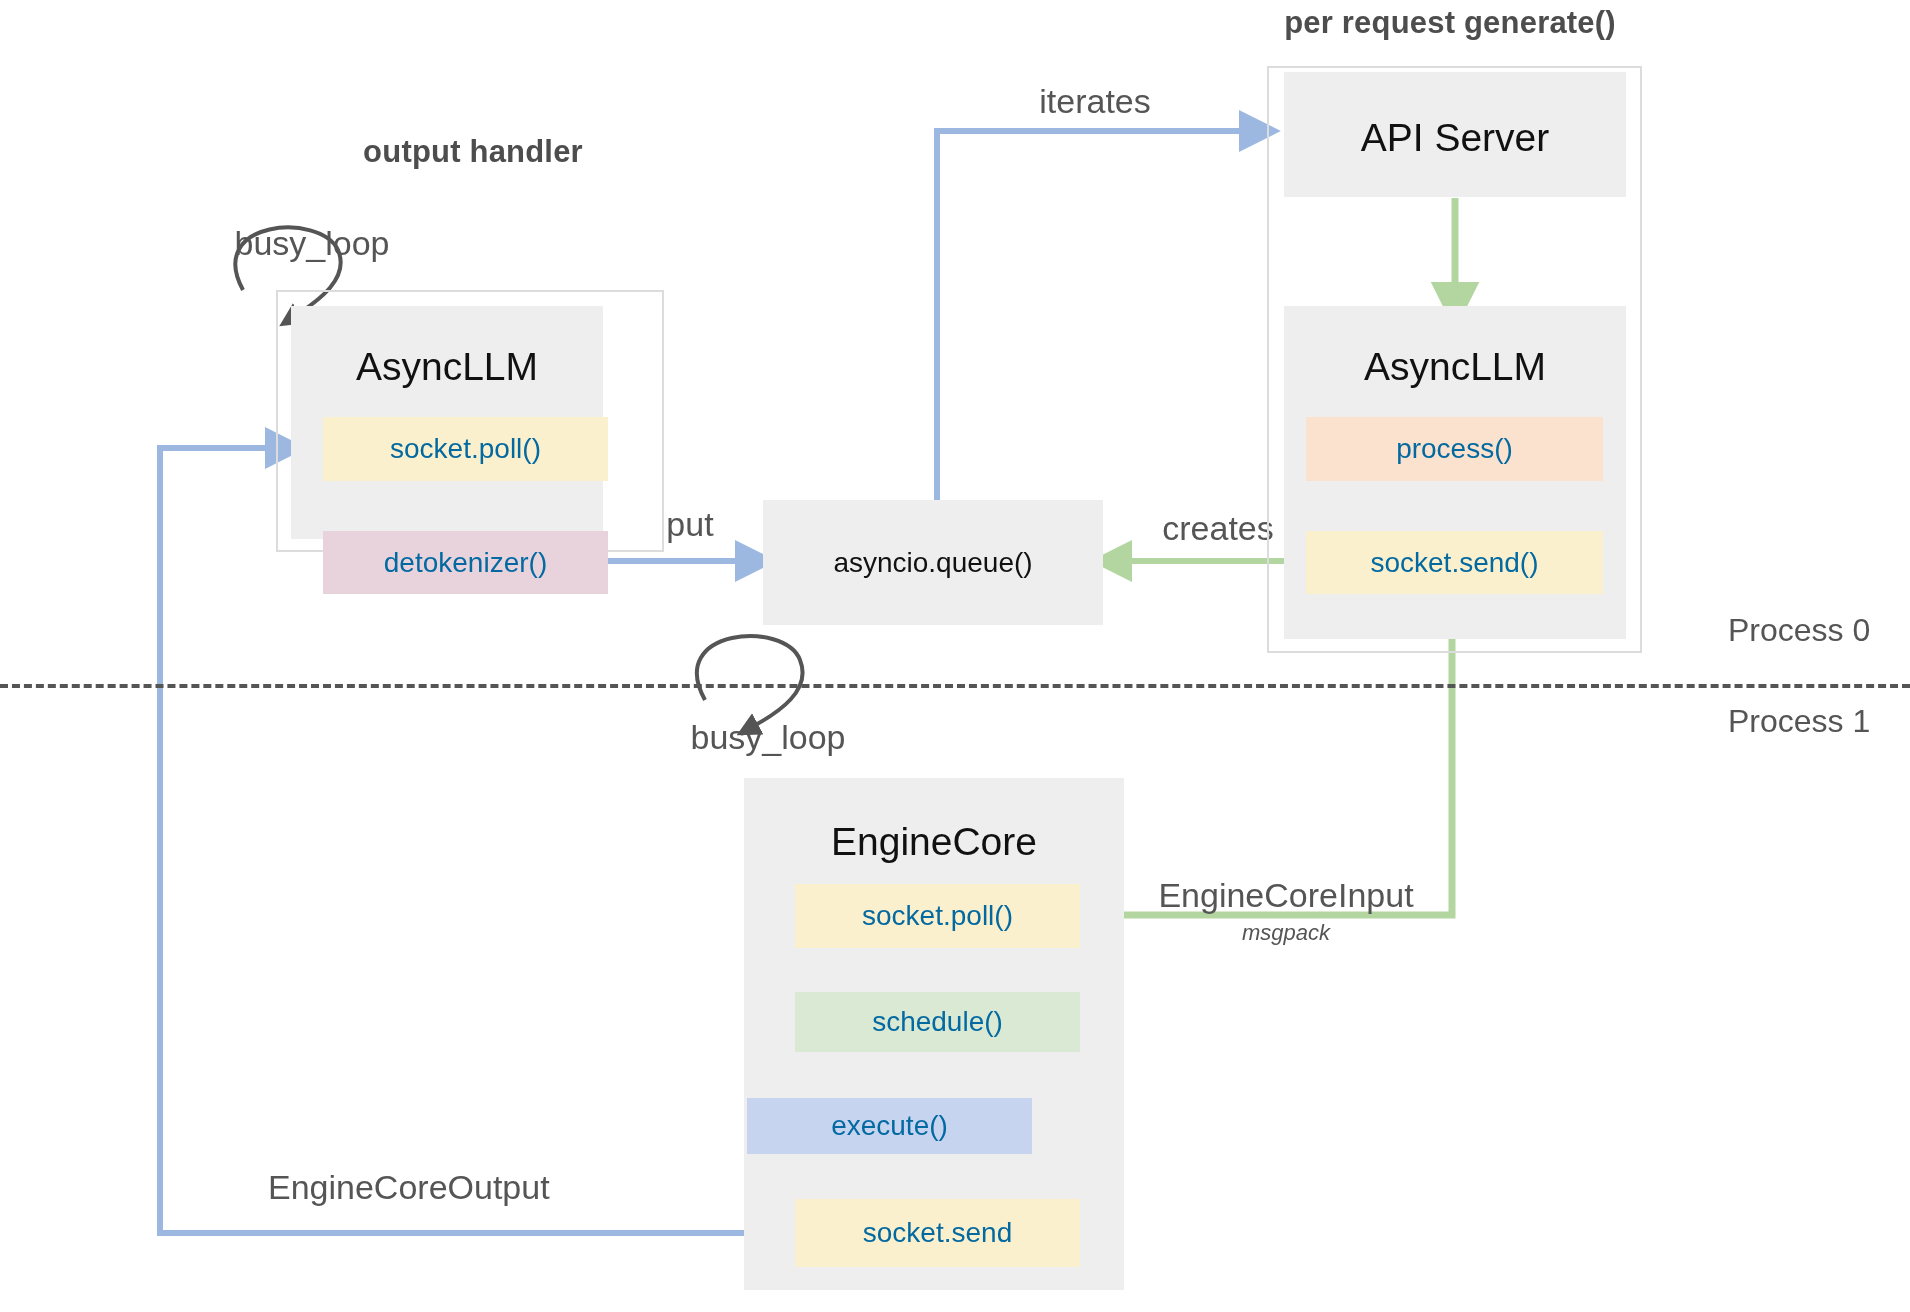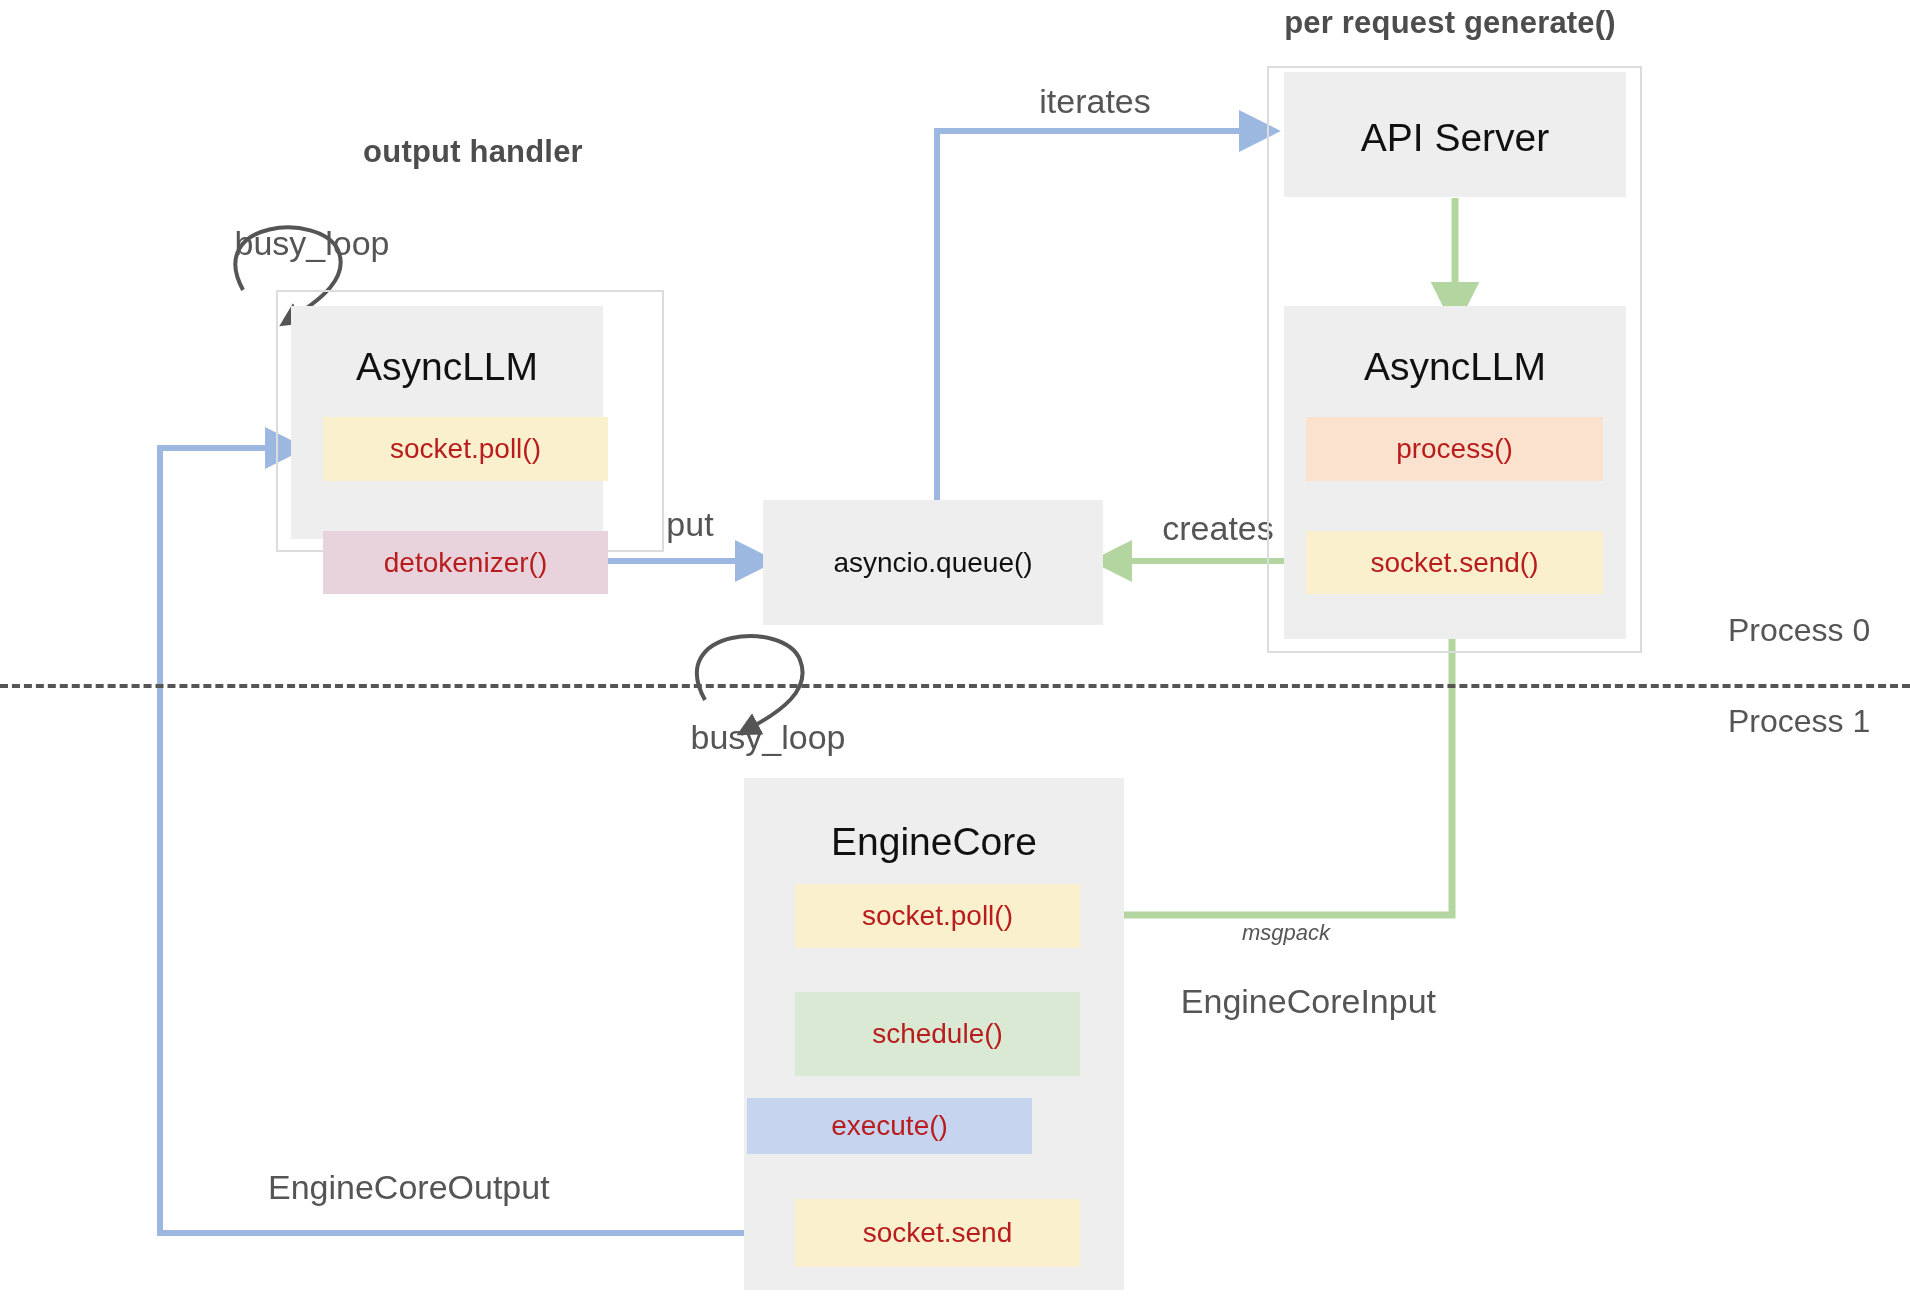--- a/index.html
+++ b/index.html
@@ -51,21 +51,21 @@
     white-space: nowrap;
     display: flex;
     align-items: center;
     justify-content: center;
   }
   .chip {
     display: flex;
     align-items: center;
     justify-content: center;
     font-size: 28px;
-    color: #b91c1c;
+    color: #0369a1;
     white-space: nowrap;
   }
 
   
   .edge-label {
     color: #555555;
     font-size: 34px;
     white-space: nowrap;
     text-align: center;
   }
@@ -188,30 +188,30 @@
   <div class="abs edge-label" style="left:668px; top:718px; width:200px;">busy_loop</div>
 
   <div class="abs gray-box" style="left:744px; top:778px; width:380px; height:512px;">
     <div class="abs box-title" style="left:0; top:42px; width:380px;">EngineCore</div>
   </div>
 
   <div class="abs chip" style="left:795px; top:884px; width:285px; height:64px; background:#fbf0cd;">
     <span>socket.poll()</span>
   </div>
 
-  <div class="abs chip" style="left:795px; top:992px; width:285px; height:84px; background:#d9e9d3;">
+  <div class="abs chip" style="left:795px; top:992px; width:285px; height:60px; background:#d9e9d3;">
     <span>schedule()</span>
   </div>
 
   <div class="abs chip" style="left:747px; top:1098px; width:285px; height:56px; background:#c6d4f0;">
     <span>execute()</span>
   </div>
 
   <div class="abs chip" style="left:795px; top:1199px; width:285px; height:68px; background:#fbf0cd;">
     <span>socket.send</span>
   </div>
 
-  <div class="abs edge-label" style="left:1136px; top:982px; width:300px;text-align:right;">EngineCoreInput</div>
+  <div class="abs edge-label" style="left:1136px; top:876px; width:300px;">EngineCoreInput</div>
   <div class="abs edge-label small-italic" style="left:1136px; top:920px; width:300px;">msgpack</div>
 
   <div class="abs edge-label" style="left:268px; top:1168px; width:320px; text-align:left;">EngineCoreOutput</div>
 
 </div>
 
 </body></html>

